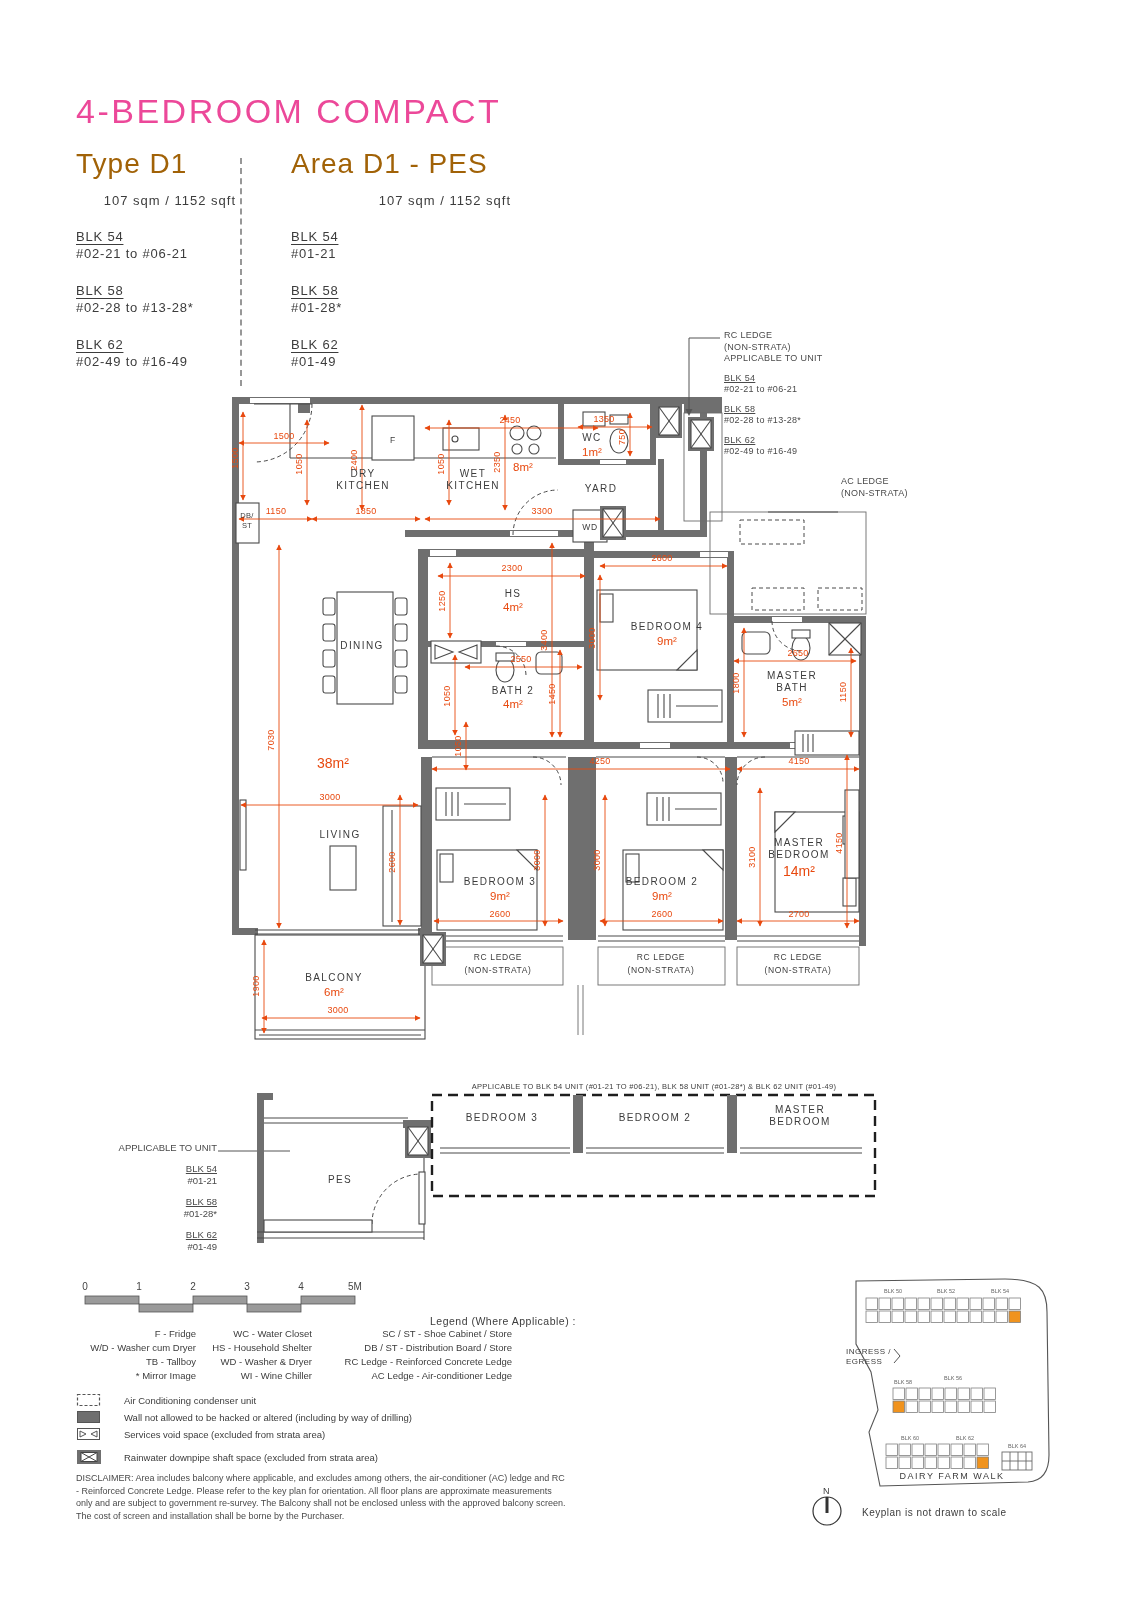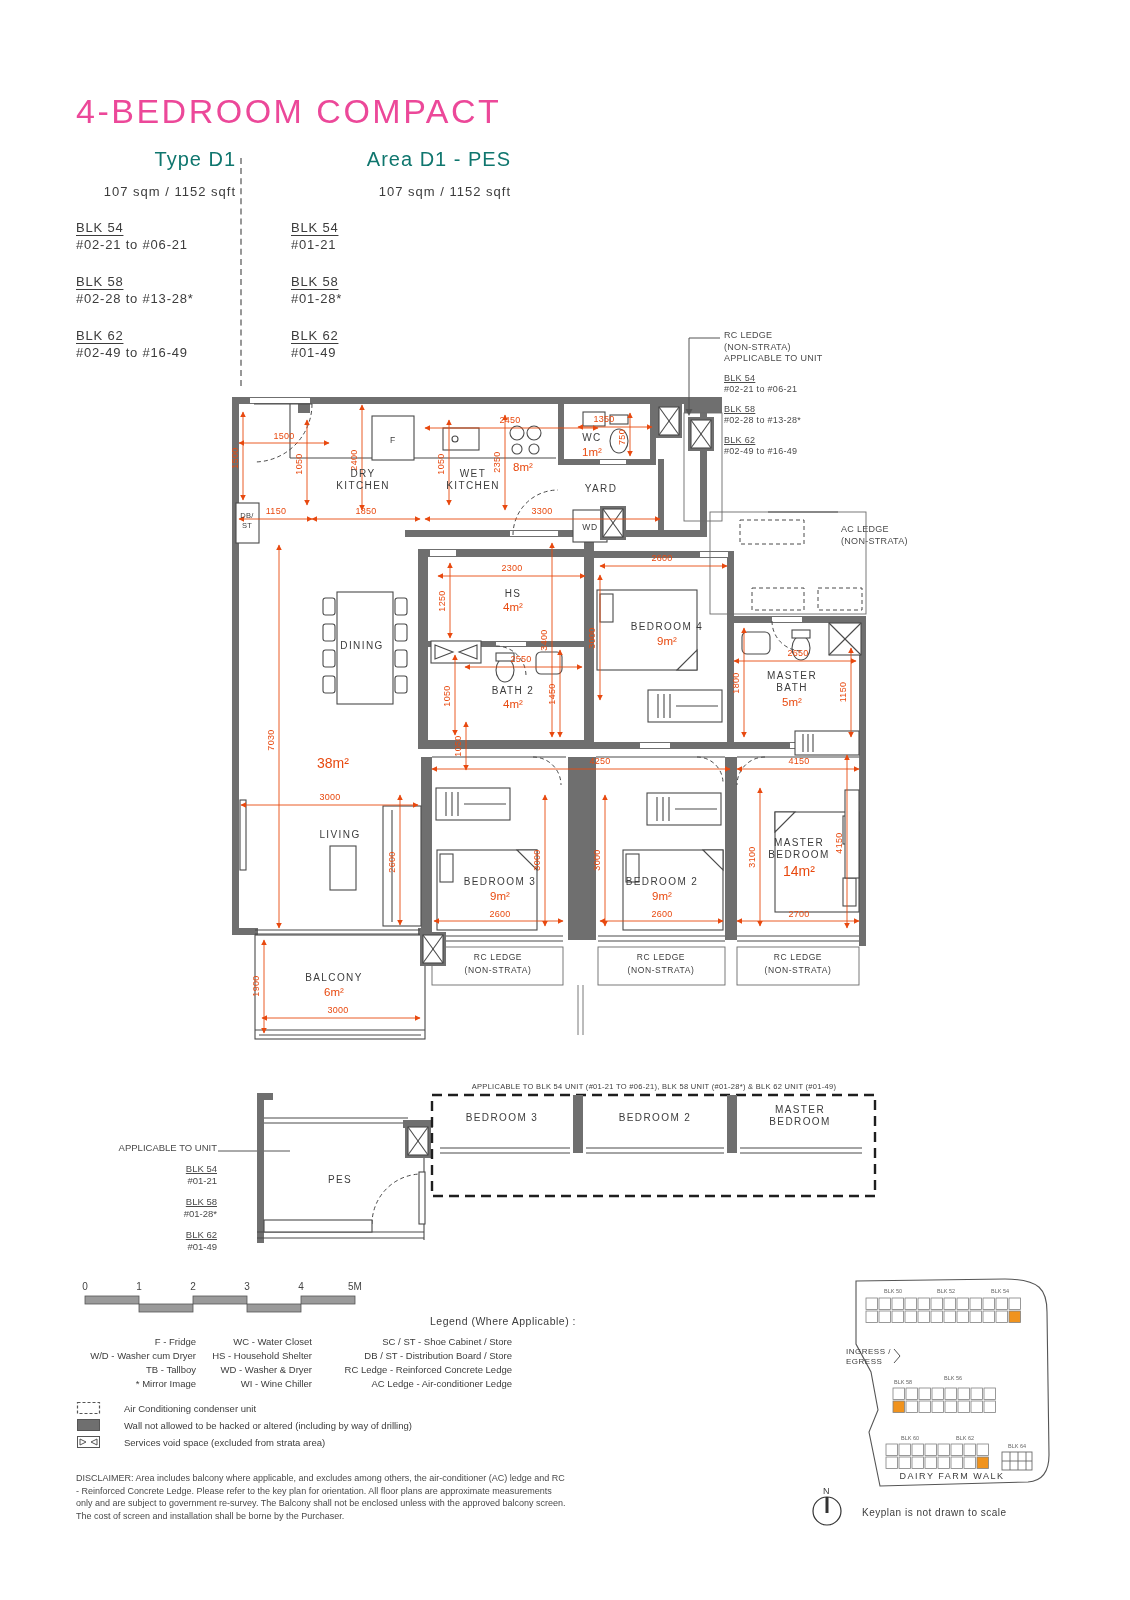--- a/index.html
+++ b/index.html
@@ -1,34 +1,34 @@
 <!DOCTYPE html>
 <html><head>
 <meta charset="utf-8">
 <style>
   html,body{margin:0;padding:0;background:#fff;}
   body{width:1130px;height:1600px;position:relative;font-family:"Liberation Sans",sans-serif;color:#3c3c3c;}
   .abs{position:absolute;}
   
   .title{font-size:34px;letter-spacing:2.5px;color:#ec4899;text-align:center;}
-  .type-name{font-size:20px;letter-spacing:1px;color:#0f766e;text-align:right;}
+  .type-name{font-size:28px;letter-spacing:1px;color:#a16207;}
   .type-area{font-size:13px;letter-spacing:1px;margin-top:13px;text-align:right;}
   .blkgrp{margin-top:20px;font-size:13px;letter-spacing:.8px;line-height:17px;}
   .blkgrp .b{text-decoration:underline;text-underline-offset:3px;}
   .divider{border-left:2px dashed #979797;height:228px;}
   
   .ann{font-size:9px;line-height:11.5px;letter-spacing:.3px;color:#4a4a4a;}
   .ann .b{text-decoration:underline;}
   .ann .grp{margin-top:8px;}
   .ann-r{text-align:right;font-size:9.5px;line-height:12px;color:#4a4a4a;}
   .ann-r .b{text-decoration:underline;}
   .ann-r .grp{margin-top:9px;}
   
   .lg-title{font-size:10.5px;letter-spacing:.5px;}
-  .lg-cols{display:flex;margin-top:8px;font-size:9.5px;line-height:14px;}
+  .lg-cols{display:flex;font-size:9.5px;line-height:14px;}
   .lg-cols .c1{width:120px;}.lg-cols .c2{width:116px;}.lg-cols .c3{width:200px;}
   .lg-sym{margin-top:10px;font-size:9.5px;}
   .lg-sym .row{display:flex;align-items:center;margin-top:3px;gap:15px;}
   .lg-sym .row.gap{margin-top:8px;}
   .lg-sym svg{margin-right:7px;flex:0 0 auto;}
   .disc{font-size:9px;line-height:12.5px;color:#4a4a4a;}
   
   .w{fill:#6f6f6f;}
   .fl{fill:none;stroke:#4a4a4a;stroke-width:1.1;}
   .flw{fill:#fff;stroke:#4a4a4a;stroke-width:1.1;}
@@ -96,21 +96,21 @@
 
 <div class="abs ann" style="left:724px;top:330px;width:130px;">
   <div>RC LEDGE</div>
   <div>(NON-STRATA)</div>
   <div>APPLICABLE TO UNIT</div>
   <div class="grp"><span class="b">BLK 54</span><br><span>#02-21 to #06-21</span></div>
   <div class="grp"><span class="b">BLK 58</span><br><span>#02-28 to #13-28*</span></div>
   <div class="grp"><span class="b">BLK 62</span><br><span>#02-49 to #16-49</span></div>
 </div>
 
-<div class="abs ann" style="left:841px;top:524px;width:90px;">
+<div class="abs ann" style="left:841px;top:476px;width:90px;">
   <div>AC LEDGE</div>
   <div>(NON-STRATA)</div>
 </div>
 
 <div class="abs ann-r" style="left:95px;top:1142px;width:122px;">
   <div>APPLICABLE TO UNIT</div>
   <div class="grp"><span class="b">BLK 54</span><br><span>#01-21</span></div>
   <div class="grp"><span class="b">BLK 58</span><br><span>#01-28*</span></div>
   <div class="grp"><span class="b">BLK 62</span><br><span>#01-49</span></div>
 </div>
@@ -612,16 +612,25 @@
       <span>Wall not allowed to be hacked or altered (including by way of drilling)</span>
     </div>
     <div class="row">
       <svg width="26" height="14">
         <rect x="1.5" y="1.5" width="22" height="11" fill="#fff" stroke="#555" stroke-width="1"></rect>
         <path d="M4,4 L10,7 L4,10 Z" fill="#fff" stroke="#555" stroke-width="1"></path>
         <path d="M21,4 L15,7 L21,10 Z" fill="#fff" stroke="#555" stroke-width="1"></path>
       </svg>
       <span>Services void space (excluded from strata area)</span>
     </div>
+    <div class="row gap">
+      <svg width="26" height="16">
+        <rect x="1" y="1" width="24" height="14" fill="#6f6f6f"></rect>
+        <rect x="5" y="3.5" width="16" height="9" fill="#fff" stroke="#444" stroke-width="1"></rect>
+        <line x1="5" y1="3.5" x2="21" y2="12.5" stroke="#444" stroke-width="1"></line>
+        <line x1="21" y1="3.5" x2="5" y2="12.5" stroke="#444" stroke-width="1"></line>
+      </svg>
+      <span>Rainwater downpipe shaft space (excluded from strata area)</span>
+    </div>
   </div>
 </div>
 
 <div class="abs disc" style="left:76px;top:1472px;width:494px;">DISCLAIMER: Area includes balcony where applicable, and excludes among others, the air-conditioner (AC) ledge and RC - Reinforced Concrete Ledge. Please refer to the key plan for orientation. All floor plans are approximate measurements only and are subject to government re-survey. The Balcony shall not be enclosed unless with the approved balcony screen. The cost of screen and installation shall be borne by the Purchaser.</div>
 
 </body></html>

